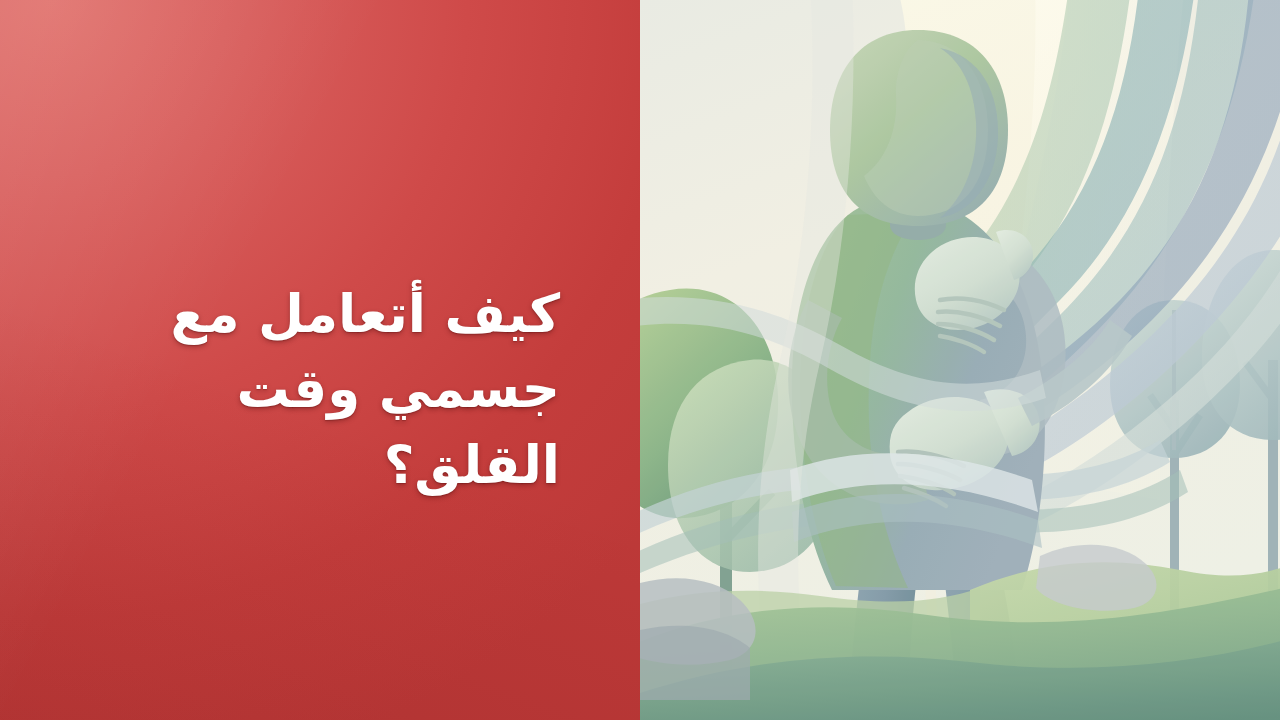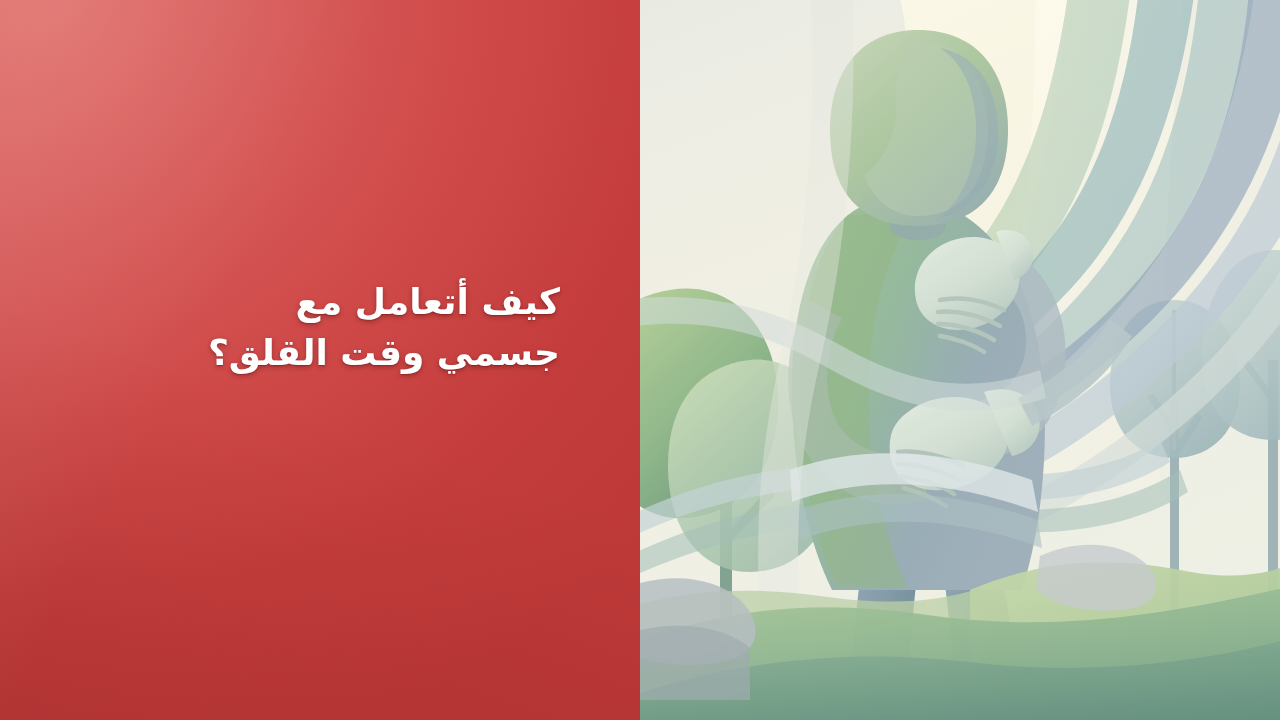--- a/index.html
+++ b/index.html
@@ -40,21 +40,21 @@
     right: 80px;
     top: 276px;
     width: 500px;
     text-align: right;
     direction: rtl;
     z-index: 3;
   }
   .headline {
     margin: 0;
     color: #ffffff;
-    font-size: 36px;
+    font-size: 53px;
     line-height: 1.42;
     font-weight: 700;
     letter-spacing: 0px;
     text-shadow: 0 2px 5px rgba(86,16,16,0.40), 0 1px 1px rgba(86,16,16,0.30);
     white-space: pre-line;
   }
 
   
   .art-panel {
     position: absolute;

